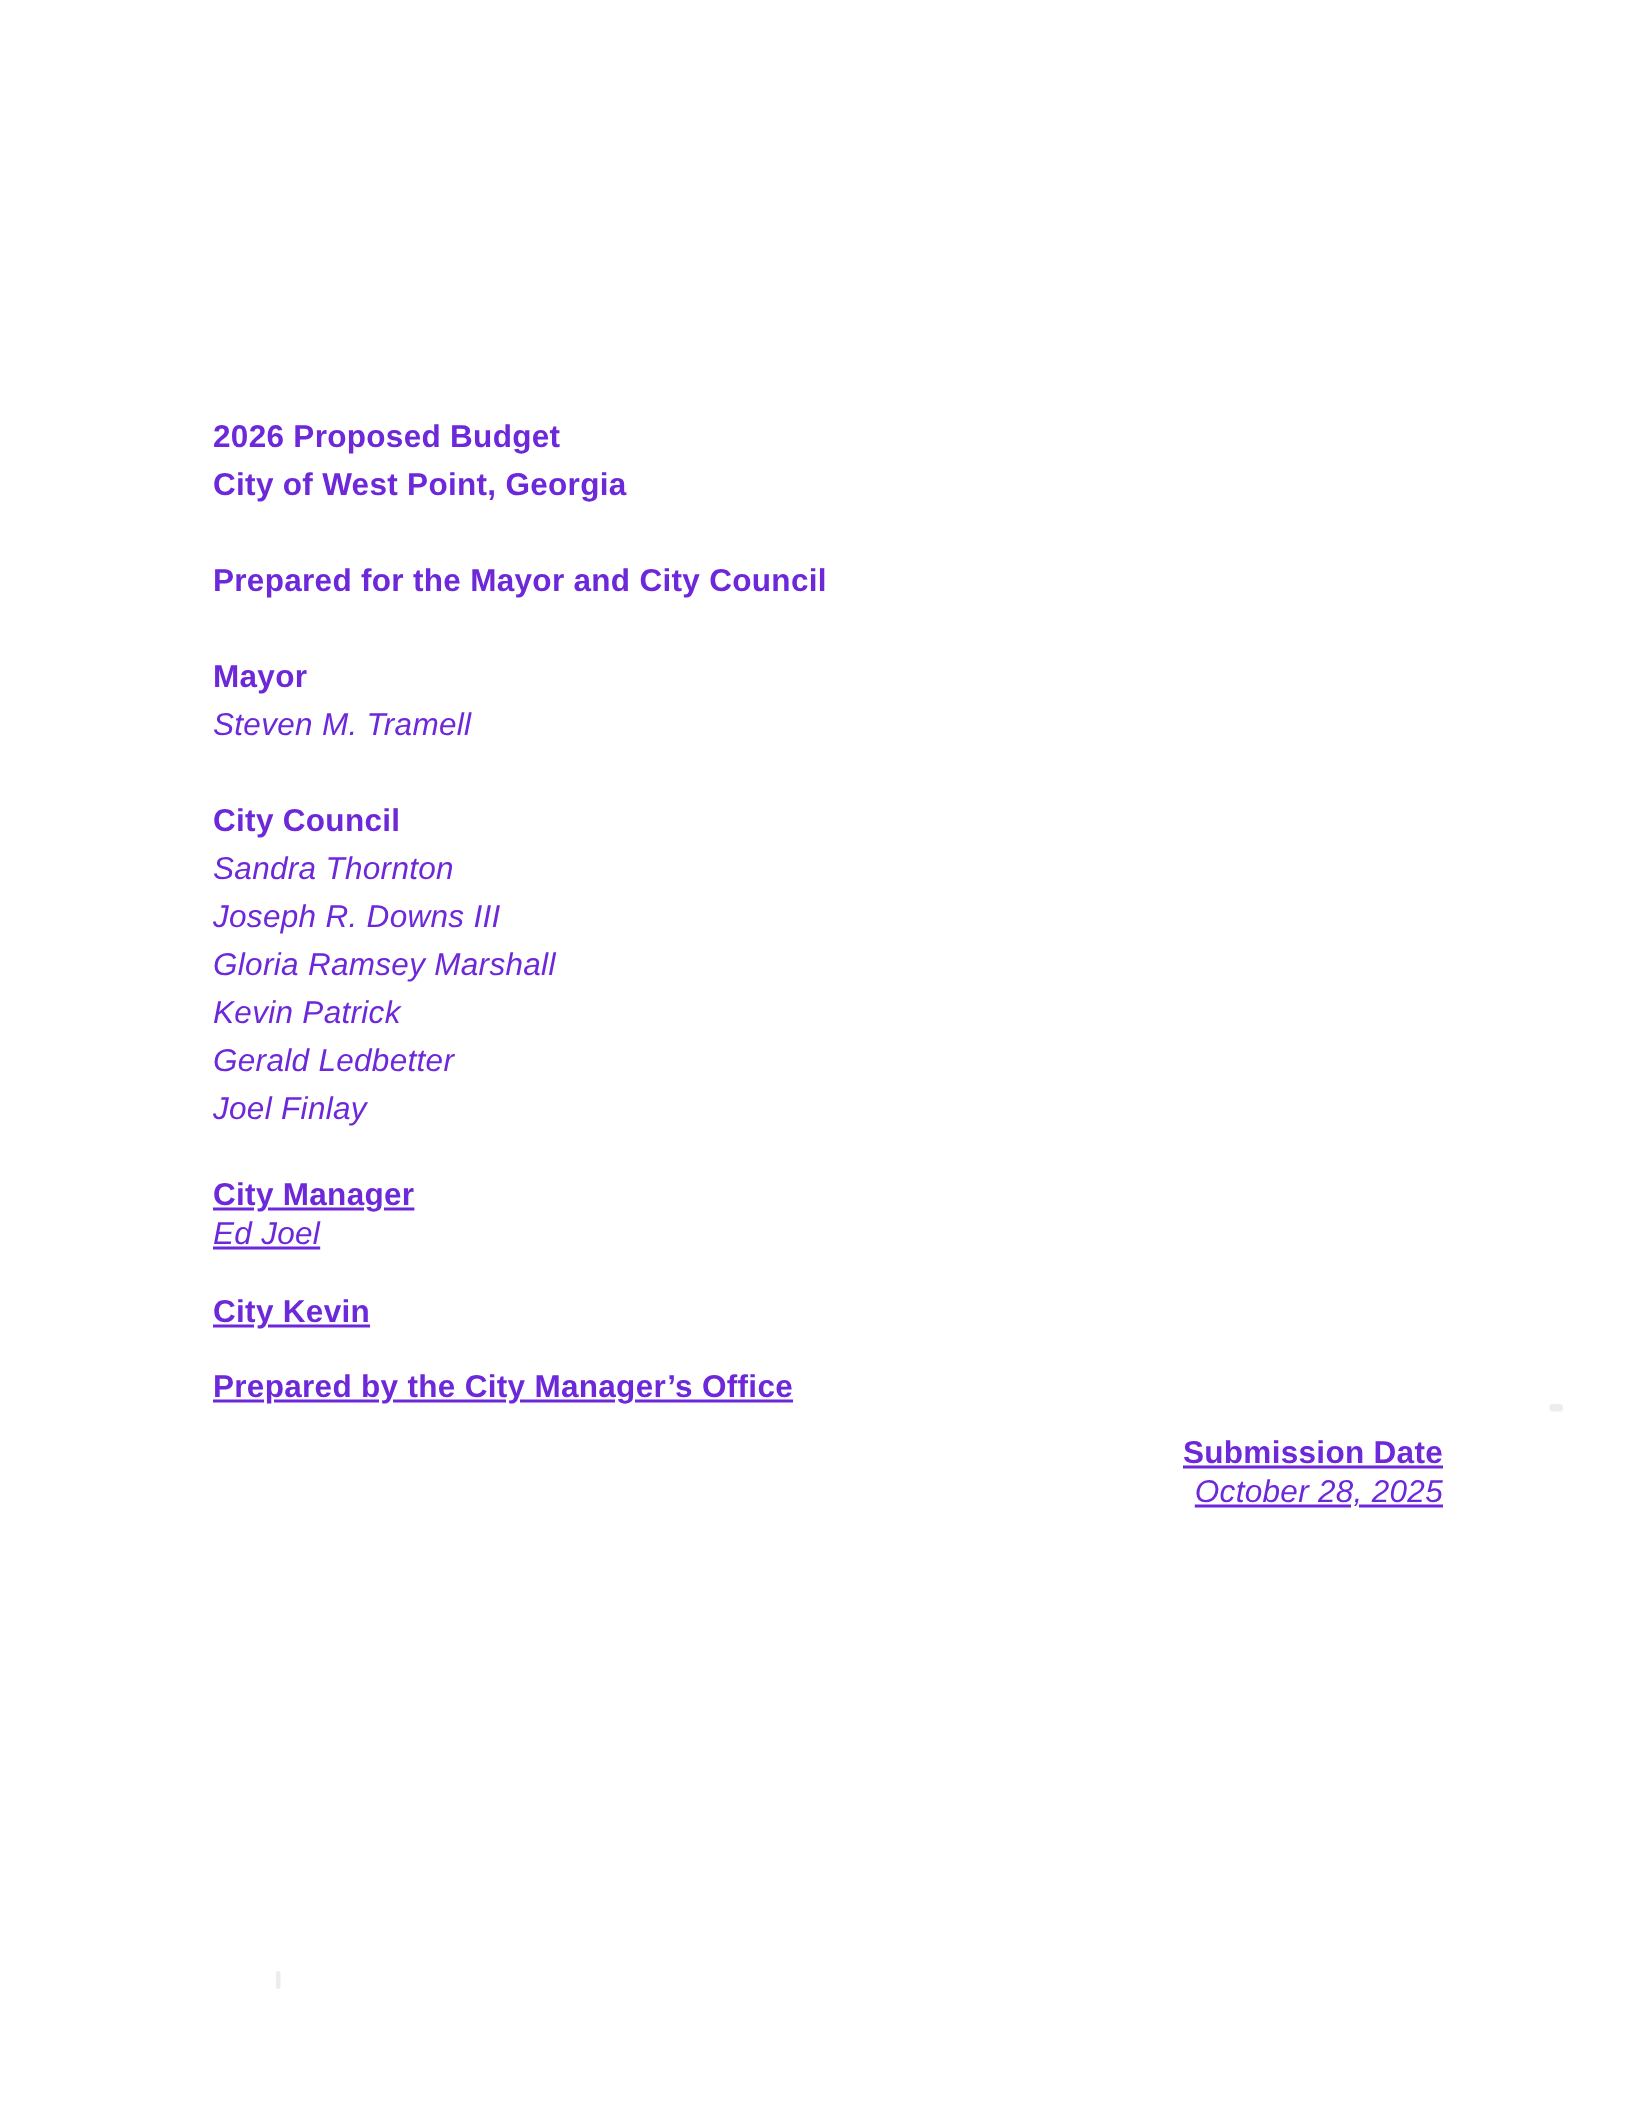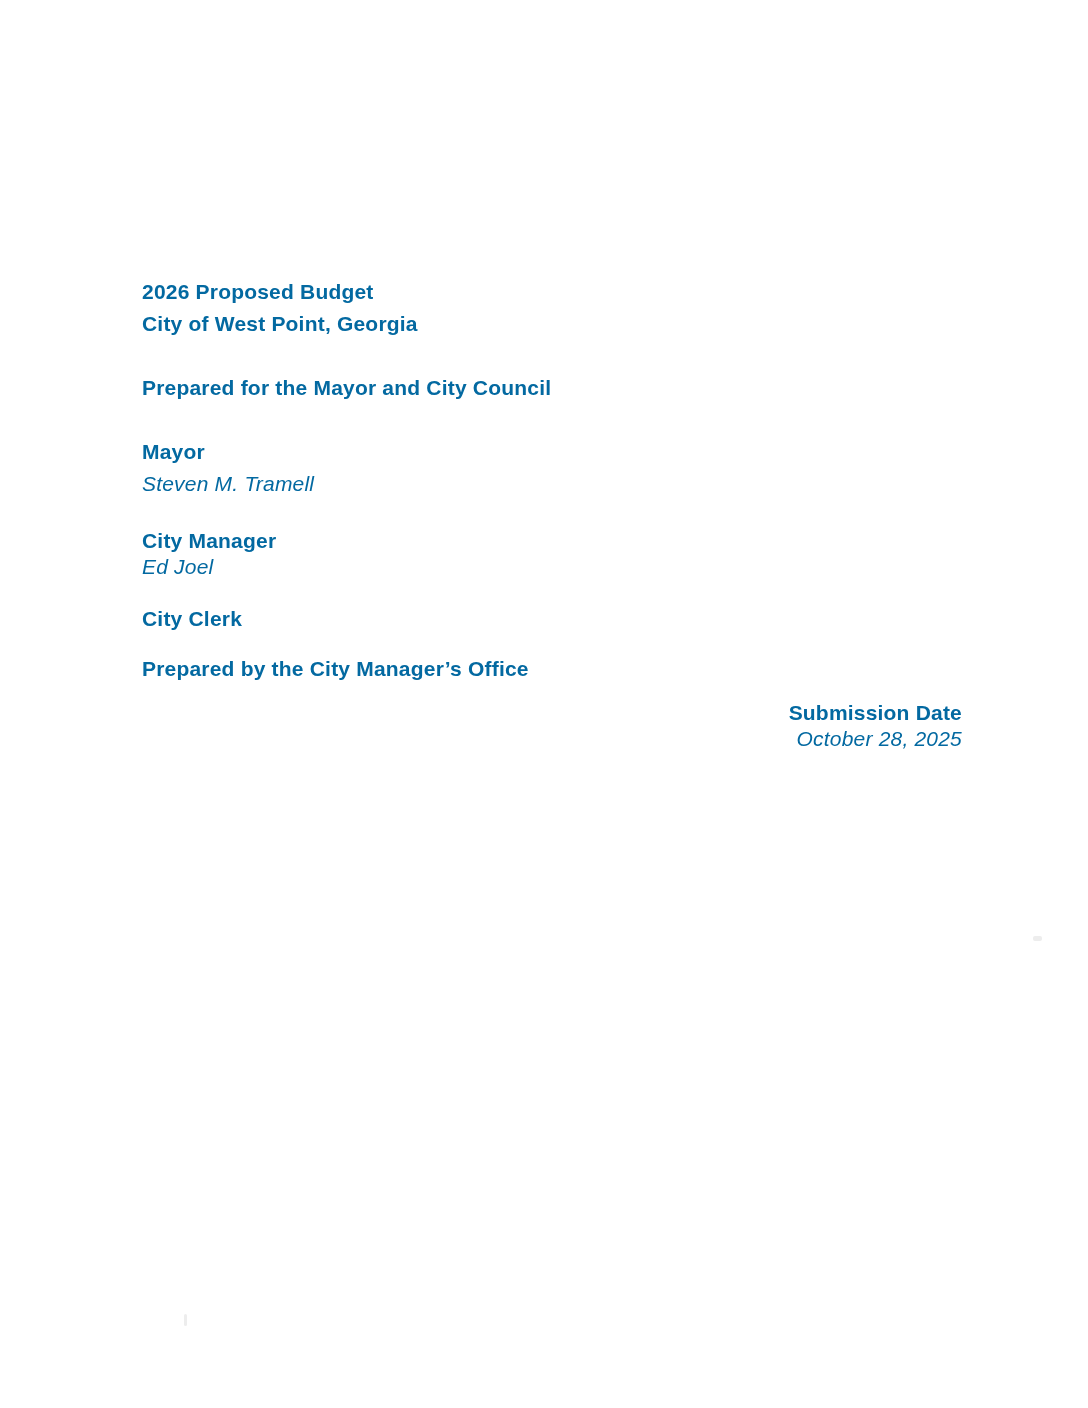--- a/index.html
+++ b/index.html
@@ -17,27 +17,27 @@
     width: 1088px;
     height: 1408px;
     background: #ffffff;
     overflow: hidden;
   }
   .content {
     position: absolute;
     left: 142px;
     top: 276px;
     width: 820px;
-    color: #0369a1;
+    color: #6d28d9;
     font-size: 21px;
     letter-spacing: 0.2px;
   }
   .block { margin: 0; }
   .lh-wide   { line-height: 32px; }
-  .lh-narrow { line-height: 26px; }
+  .lh-narrow { line-height: 26px; text-decoration: underline; }
   .mt-32 { margin-top: 32px; }
   .mt-28 { margin-top: 28px; }
   .mt-26 { margin-top: 26px; }
   .mt-24 { margin-top: 24px; }
   .mt-18 { margin-top: 18px; text-align: right; }
   .bold   { font-weight: 700; }
   .italic { font-style: italic; }
   
   .artifact {
     position: absolute;
@@ -58,28 +58,37 @@
       <div class="bold">City of West Point, Georgia</div>
     </div>
 
     <div class="block lh-wide mt-32 bold">Prepared for the Mayor and City Council</div>
 
     <div class="block lh-wide mt-32">
       <div class="bold">Mayor</div>
       <div class="italic">Steven M. Tramell</div>
     </div>
 
+    <div class="block lh-wide mt-32">
+      <div class="bold">City Council</div>
+      <div class="italic">Sandra Thornton</div>
+      <div class="italic">Joseph R. Downs III</div>
+      <div class="italic">Gloria Ramsey Marshall</div>
+      <div class="italic">Kevin Patrick</div>
+      <div class="italic">Gerald Ledbetter</div>
+      <div class="italic">Joel Finlay</div>
+    </div>
 
     <div class="block lh-narrow mt-28">
       <div class="bold">City Manager</div>
       <div class="italic">Ed Joel</div>
     </div>
 
     <div class="block lh-narrow mt-26">
-      <div class="bold">City Clerk</div>
+      <div class="bold">City Kevin</div>
     </div>
 
     <div class="block lh-narrow mt-24 bold">Prepared by the City Manager’s Office</div>
 
     <div class="block lh-narrow mt-18">
       <div class="bold">Submission Date</div>
       <div class="italic">October 28, 2025</div>
     </div>
 
   </div>

